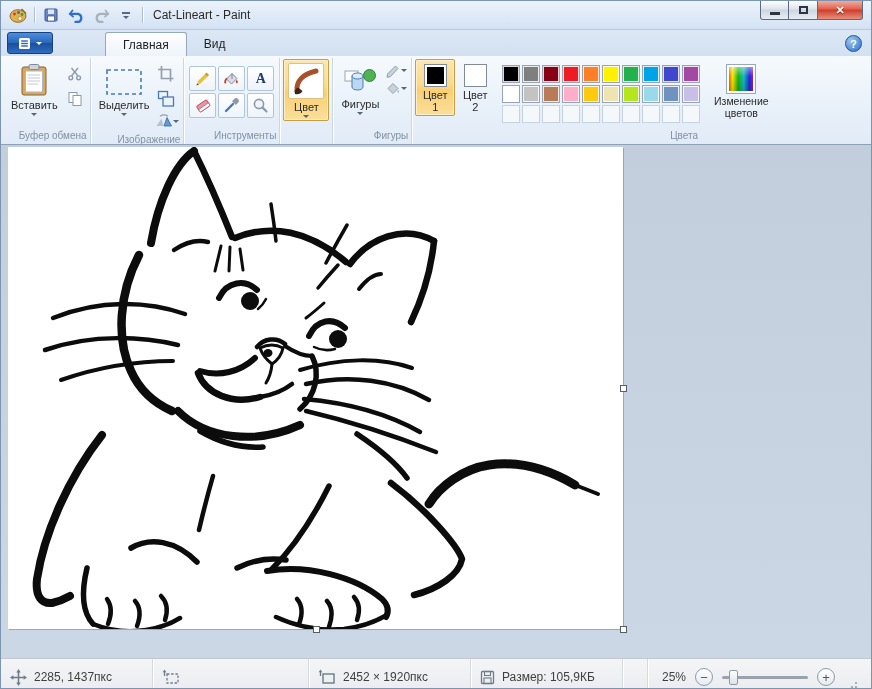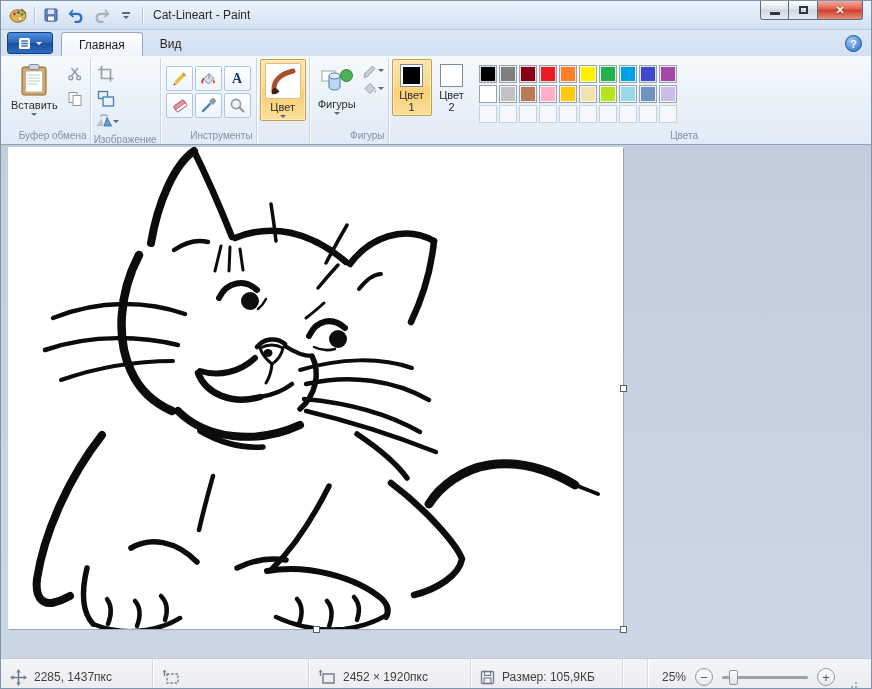--- a/index.html
+++ b/index.html
@@ -21,21 +21,21 @@
   .wc.max { width:29px; border-left:none; }
   .wc.close { width:45px; border-left:none; border-radius:0 0 3px 0; background:linear-gradient(#f4aca1,#e0604d 45%,#cf3d29 50%,#e6917d); color:#fff; font-size:11px; font-weight:bold; text-shadow:0 1px 1px #7c1d10; }
   .glyph-min { width:10px; height:3px; background:#2b3641; margin-top:6px; }
   .glyph-max { width:9px; height:8px; border:2px solid #2b3641; }
 
   
   .tabrow { height:26px; background:linear-gradient(#dde8f5,#d2e0f1); display:flex; align-items:flex-end; padding-left:6px; position:relative; }
   .menu-btn { width:46px; height:22px; margin:0 8px 2px 0; border-radius:3px; border:1px solid #16407e; background:linear-gradient(#4f8edb,#2767bc 48%,#1c4f9c 52%,#2e6cc0); display:flex; align-items:center; justify-content:center; gap:5px; }
   .menu-btn .caret { border-top-color:#fff; }
   .tab { height:24px; padding:0 17px; font-size:12px; color:#1e1e1e; display:flex; align-items:center; }
-  .tab.active { background:linear-gradient(#fdfeff,#eef4fa); border:1px solid #95a8bd; border-bottom:none; border-radius:3px 3px 0 0; }
+  .tab.active { background:linear-gradient(#fdfeff,#eef4fa); border:1px solid #95a8bd; border-bottom:none; border-radius:3px 3px 0 0;margin-left:44px; }
   .help-btn { position:absolute; right:9px; bottom:4px; width:17px; height:17px; border-radius:50%; border:1px solid #1d569e; background:radial-gradient(circle at 35% 30%,#9cc8f2,#2d6fc2); color:#fff; font-size:11px; font-weight:bold; display:flex; align-items:center; justify-content:center; }
 
   
   .ribbon { height:89px; background:linear-gradient(#f6fafd,#e9f1f9 55%,#e1ebf7); border-bottom:1px solid #8e9fb6; display:flex; align-items:stretch; padding:2px 0 0 2px; }
   .grp { display:flex; flex-direction:column; border-right:1px solid #c9d6e4; box-shadow:1px 0 0 #fff; padding:1px 3px 0; }
   .grp-body { flex:1; display:flex; align-items:flex-start; }
   .grp-label { text-align:right; font-size:10px; color:#8291a5; padding:1px 0 3px; white-space:nowrap; }
   .bigbtn { display:flex; flex-direction:column; align-items:center; padding:3px 4px 2px; border-radius:2px; border:1px solid transparent; font-size:11px; color:#2b2b2b; }
   .bigbtn .lbl { line-height:1.1; text-align:center; margin-top:2px; white-space:nowrap; }
   .bigbtn .caret { margin-top:2px; }
@@ -188,20 +188,27 @@
                 <rect x="6" y="4.5" width="8" height="10" fill="#fff" stroke="#8d9aa8"></rect>
               </svg>
           </span>
         </span>
       </div>
       <div class="grp-label">Буфер обмена</div>
     </div>
 
     <div class="grp">
       <div class="grp-body">
+        <span class="bigbtn">
+          <svg width="38" height="30" style="margin-top:4px">
+              <rect x="2" y="3" width="34" height="24" fill="none" stroke="#4a7ab5" stroke-width="1.6" stroke-dasharray="4 3"></rect>
+            </svg>
+          <span class="lbl">Выделить</span>
+          <span class="caret"></span>
+        </span>
         <span class="mini-col">
           <span class="mini-btn">
             <svg width="18" height="18">
                 <path d="M4.5 1 V13.5 H16.5 M1 4.5 H13.5 V16.5" stroke="#93a0ae" stroke-width="1.7" fill="none"></path>
               </svg>
           </span>
           <span class="mini-btn">
             <svg width="18" height="18">
                 <rect x="1.5" y="1.5" width="9" height="7" fill="none" stroke="#4a7ab5" stroke-width="1.3"></rect>
                 <rect x="6" y="7" width="10.5" height="9" fill="#eaf2fa" stroke="#4a7ab5" stroke-width="1.3"></rect>
@@ -349,20 +356,24 @@
             <div class="sw empty"></div>
             <div class="sw empty"></div>
             <div class="sw empty"></div>
             <div class="sw empty"></div>
             <div class="sw empty"></div>
             <div class="sw empty"></div>
             <div class="sw empty"></div>
             <div class="sw empty"></div>
             <div class="sw empty"></div>
           </div>
+        <span class="bigbtn editcolors">
+          <span class="rainbow"></span>
+          <span class="lbl" style="white-space:normal;width:64px">Изменение цветов</span>
+        </span>
       </div>
       <div class="grp-label" style="padding-right:170px">Цвета</div>
     </div>
   </div>
 
   <div class="workarea">
     <svg class="canvas" viewBox="0 0 615 482" preserveAspectRatio="none">
       <g stroke="#0c0c0c" fill="none" stroke-linecap="round" stroke-linejoin="round">
 
         <path d="M143,96 C150,54 167,17 186,4" stroke-width="8"></path>

